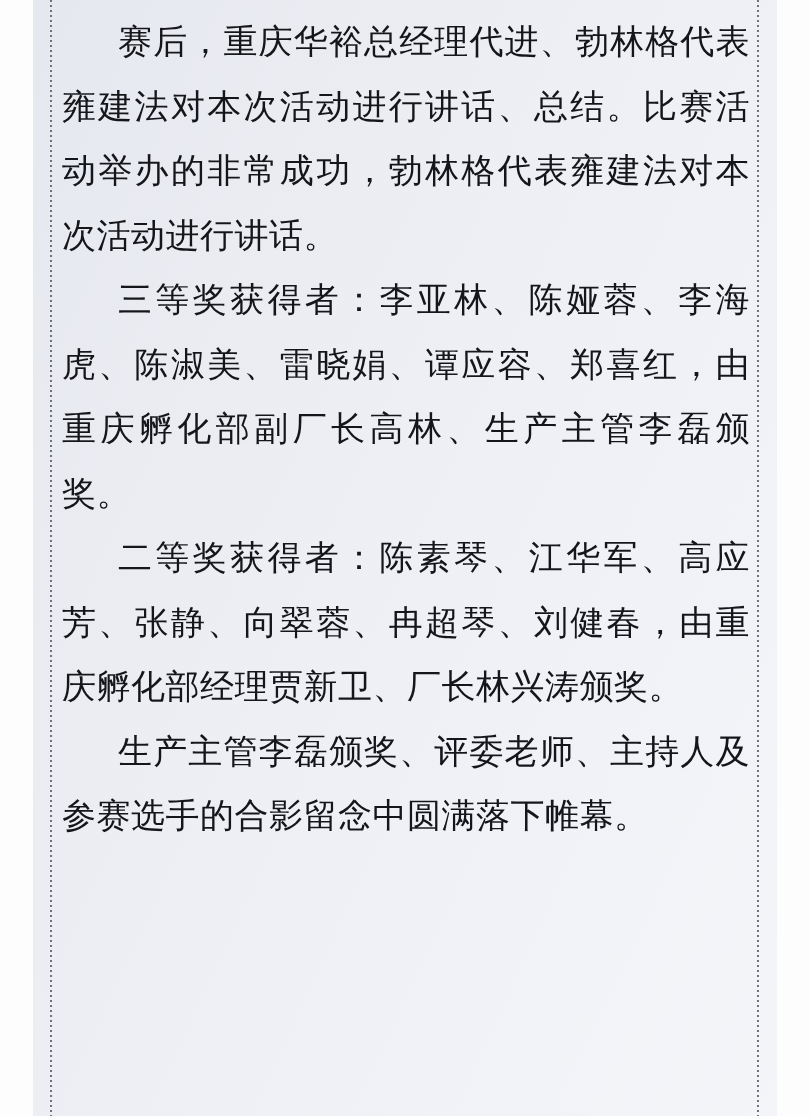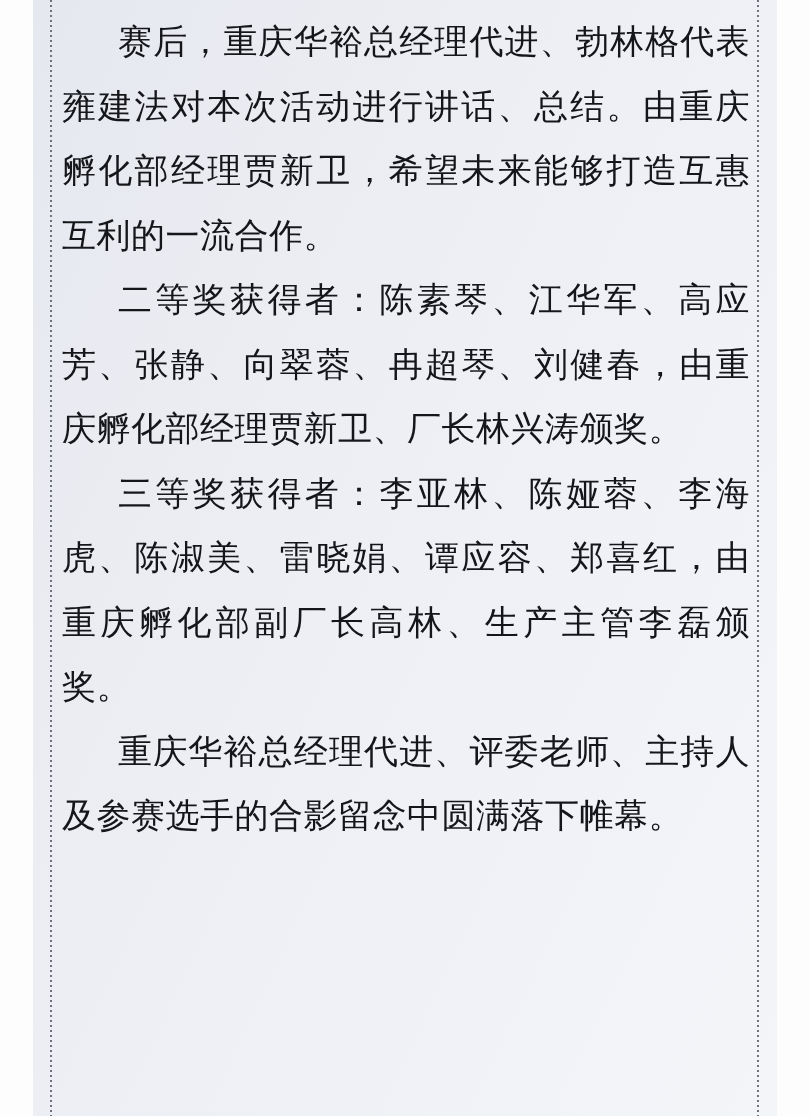--- a/index.html
+++ b/index.html
@@ -72,19 +72,19 @@
   }
 </style>
 </head>
 <body>
 
 <div class="page">
   <div class="section">
     <div class="dotted-rule left"></div>
     <div class="dotted-rule right"></div>
     <div class="article">
-      <p>赛后，重庆华裕总经理代进、勃林格代表雍建法对本次活动进行讲话、总结。由重庆孵化部经理贾新卫，希望未来能够打造互惠互利的一流合作。</p>
+      <p>赛后，重庆华裕总经理代进、勃林格代表雍建法对本次活动进行讲话、总结。比赛活动举办的非常成功，勃林格代表雍建法对本次活动进行讲话。</p>
+      <p>三等奖获得者：李亚林、陈娅蓉、李海虎、陈淑美、雷晓娟、谭应容、郑喜红，由重庆孵化部副厂长高林、生产主管李磊颁奖。</p>
       <p>二等奖获得者：陈素琴、江华军、高应芳、张静、向翠蓉、冉超琴、刘健春，由重庆孵化部经理贾新卫、厂长林兴涛颁奖。</p>
-      <p>三等奖获得者：李亚林、陈娅蓉、李海虎、陈淑美、雷晓娟、谭应容、郑喜红，由重庆孵化部副厂长高林、生产主管李磊颁奖。</p>
-      <p>重庆华裕总经理代进、评委老师、主持人及参赛选手的合影留念中圆满落下帷幕。</p>
+      <p>生产主管李磊颁奖、评委老师、主持人及参赛选手的合影留念中圆满落下帷幕。</p>
     </div>
   </div>
 </div>
 
 </body></html>

